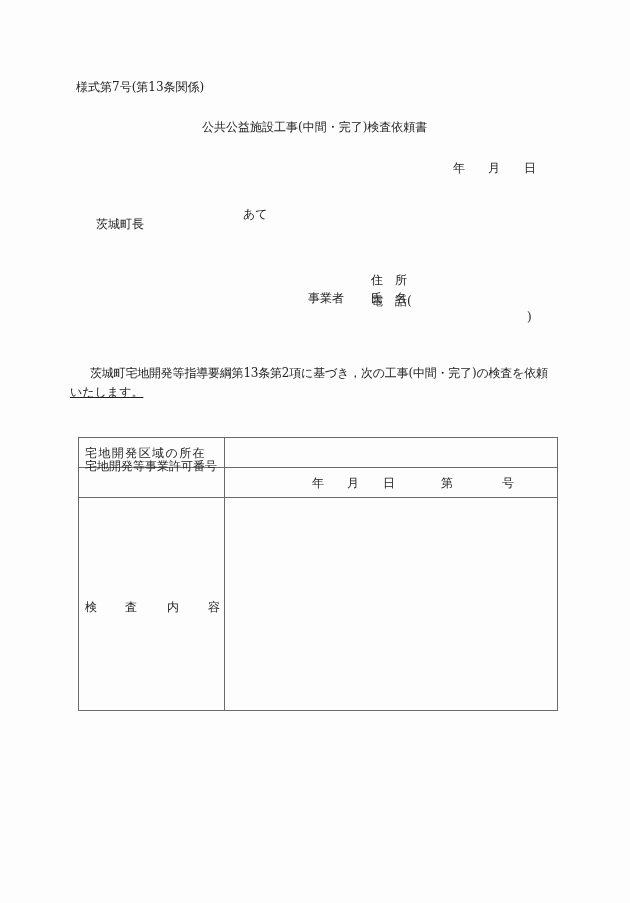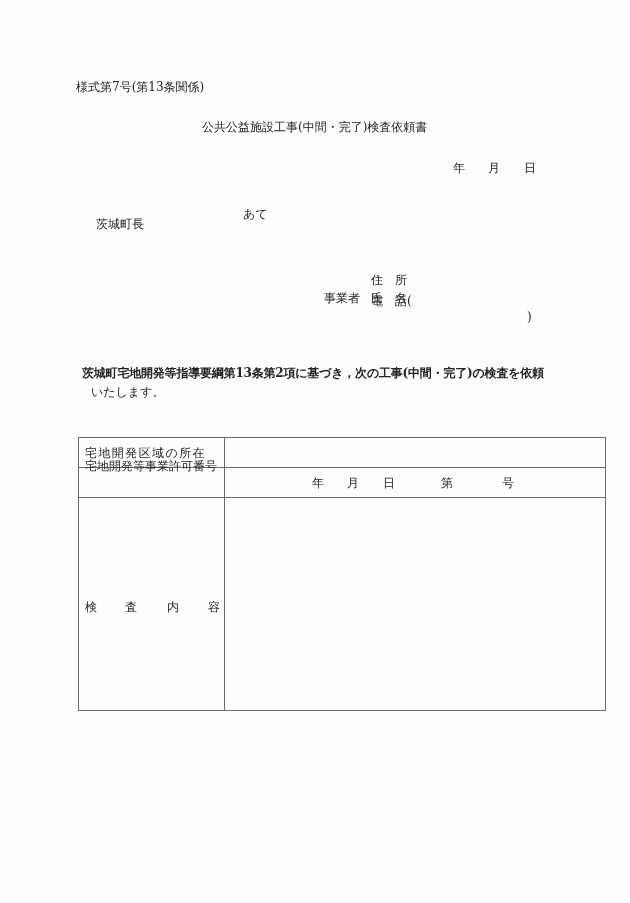--- a/index.html
+++ b/index.html
@@ -1,21 +1,21 @@
 <!DOCTYPE html>
 <html><head>
 <meta charset="utf-8">
 <style>
   html, body { margin:0; padding:0; }
   body {
     width:630px; height:903px; background:#fdfdfd; position:relative; overflow:hidden;
     font-family: "DejaVu Serif", "Liberation Serif", serif; color:#222; font-size:12px;
   }
   .abs { position:absolute; white-space:nowrap; line-height:14px; }
-  .tbl { position:absolute; left:78px; top:437px; width:528px; height:274px; border:1px solid #6a6a6a; box-sizing:border-box; }
+  .tbl { position:absolute; left:78px; top:437px; width:480px; height:274px; border:1px solid #6a6a6a; box-sizing:border-box; }
   .hline { position:absolute; left:0; right:0; height:0; border-top:1px solid #6a6a6a; }
   .vline { position:absolute; top:0; bottom:0; width:0; border-left:1px solid #6a6a6a; left:145px; }
   .cell { position:absolute; white-space:nowrap; line-height:14px; }
 </style>
 </head>
 <body>
 
 <div class="abs" style="left:76px; top:80px;">様式第7号(第13条関係)</div>
 <div class="abs" style="left:202px; top:120px;">公共公益施設工事(中間・完了)検査依頼書</div>
 
@@ -25,29 +25,29 @@
   <span class="abs" style="left:524px; top:161px;">日</span>
 </div>
 
 <div>
   <span class="abs" style="left:61px; top:217px;margin-left:35px;">茨城町長</span>
   <span class="abs" style="left:243px; top:207px;">あて</span>
 </div>
 
 <div>
   <span class="abs" style="left:371px; top:273px;">住　所</span>
-  <span class="abs" style="left:324px; top:291px;">事業者</span>
+  <span class="abs" style="left:308px; top:291px;">事業者</span>
   <span class="abs" style="left:371px; top:291px;">氏　名</span>
   <span class="abs" style="left:371px; top:294px;">電　話(</span>
   <span class="abs" style="left:527px; top:310px;">)</span>
 </div>
 
 <div>
-  <div class="abs" style="left:82px; top:366px; letter-spacing:-0.2px;font-weight:bold;">茨城町宅地開発等指導要綱第13条第2項に基づき，次の工事(中間・完了)の検査を依頼</div>
-  <div class="abs" style="left:91px; top:385px;">いたします。</div>
+  <div class="abs" style="left:90px; top:366px; letter-spacing:-0.2px;">茨城町宅地開発等指導要綱第13条第2項に基づき，次の工事(中間・完了)の検査を依頼</div>
+  <div class="abs" style="left:70px; top:385px;text-decoration:underline;">いたします。</div>
 </div>
 
 <div class="tbl">
   <div class="vline"></div>
   <div class="hline" style="top:29px;"></div>
   <div class="hline" style="top:59px;"></div>
 
   <div class="cell" style="left:6px; top:8px; letter-spacing:-1.2px;">宅 地 開 発 区 域 の 所 在</div>
   <div class="cell" style="left:146px; top:0; width:325px; height:29px;"></div>
 

